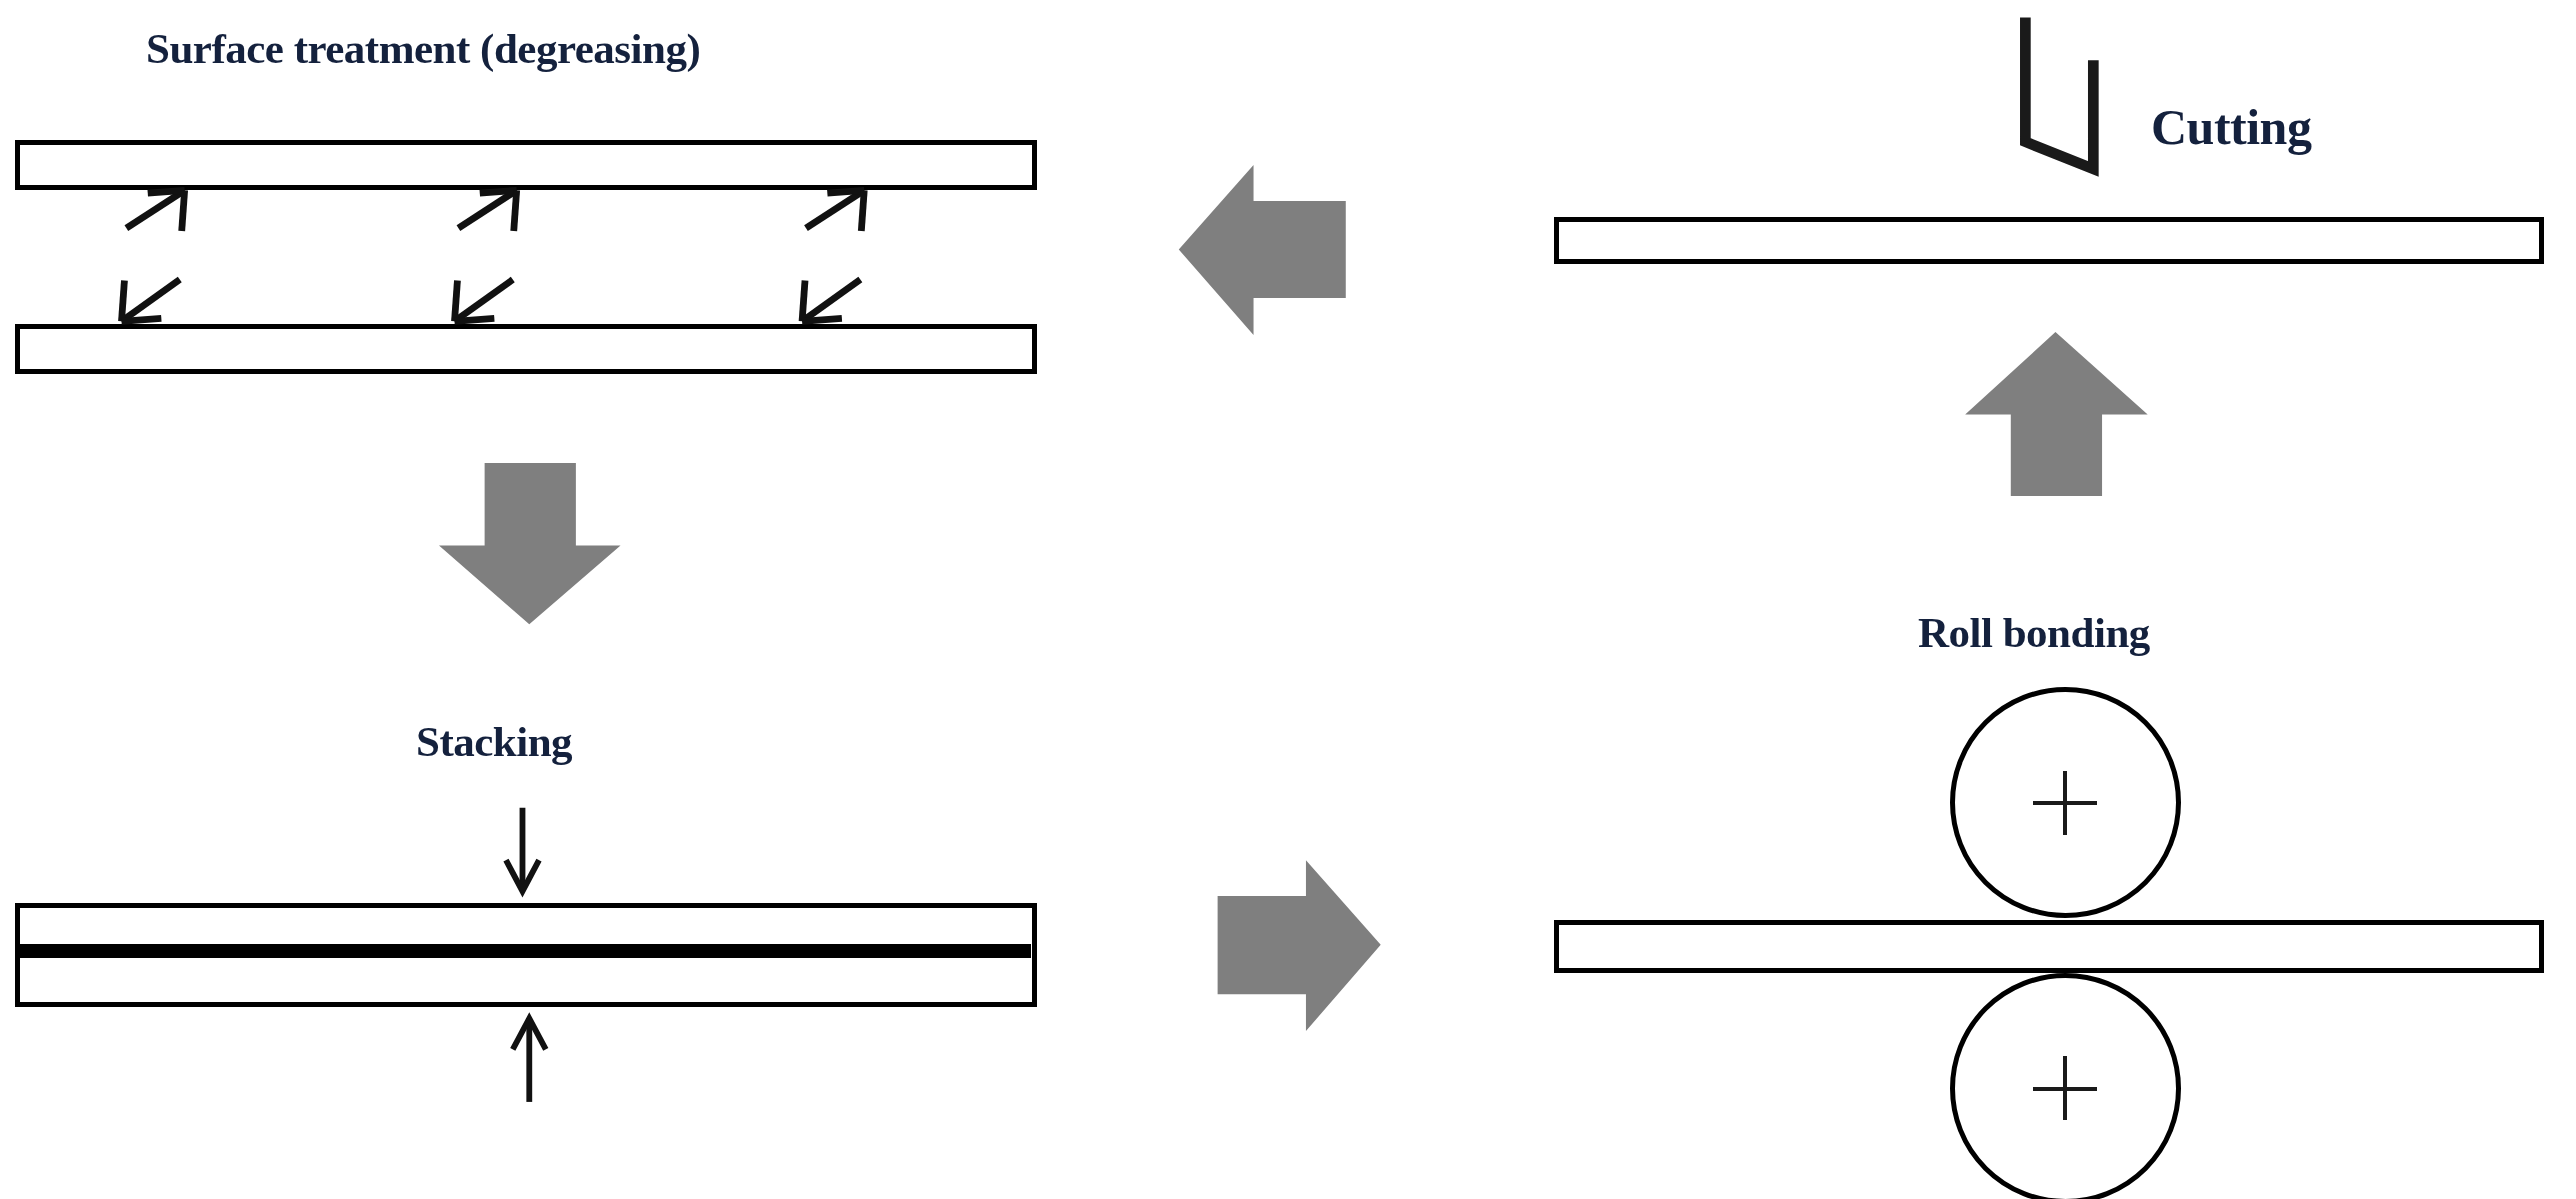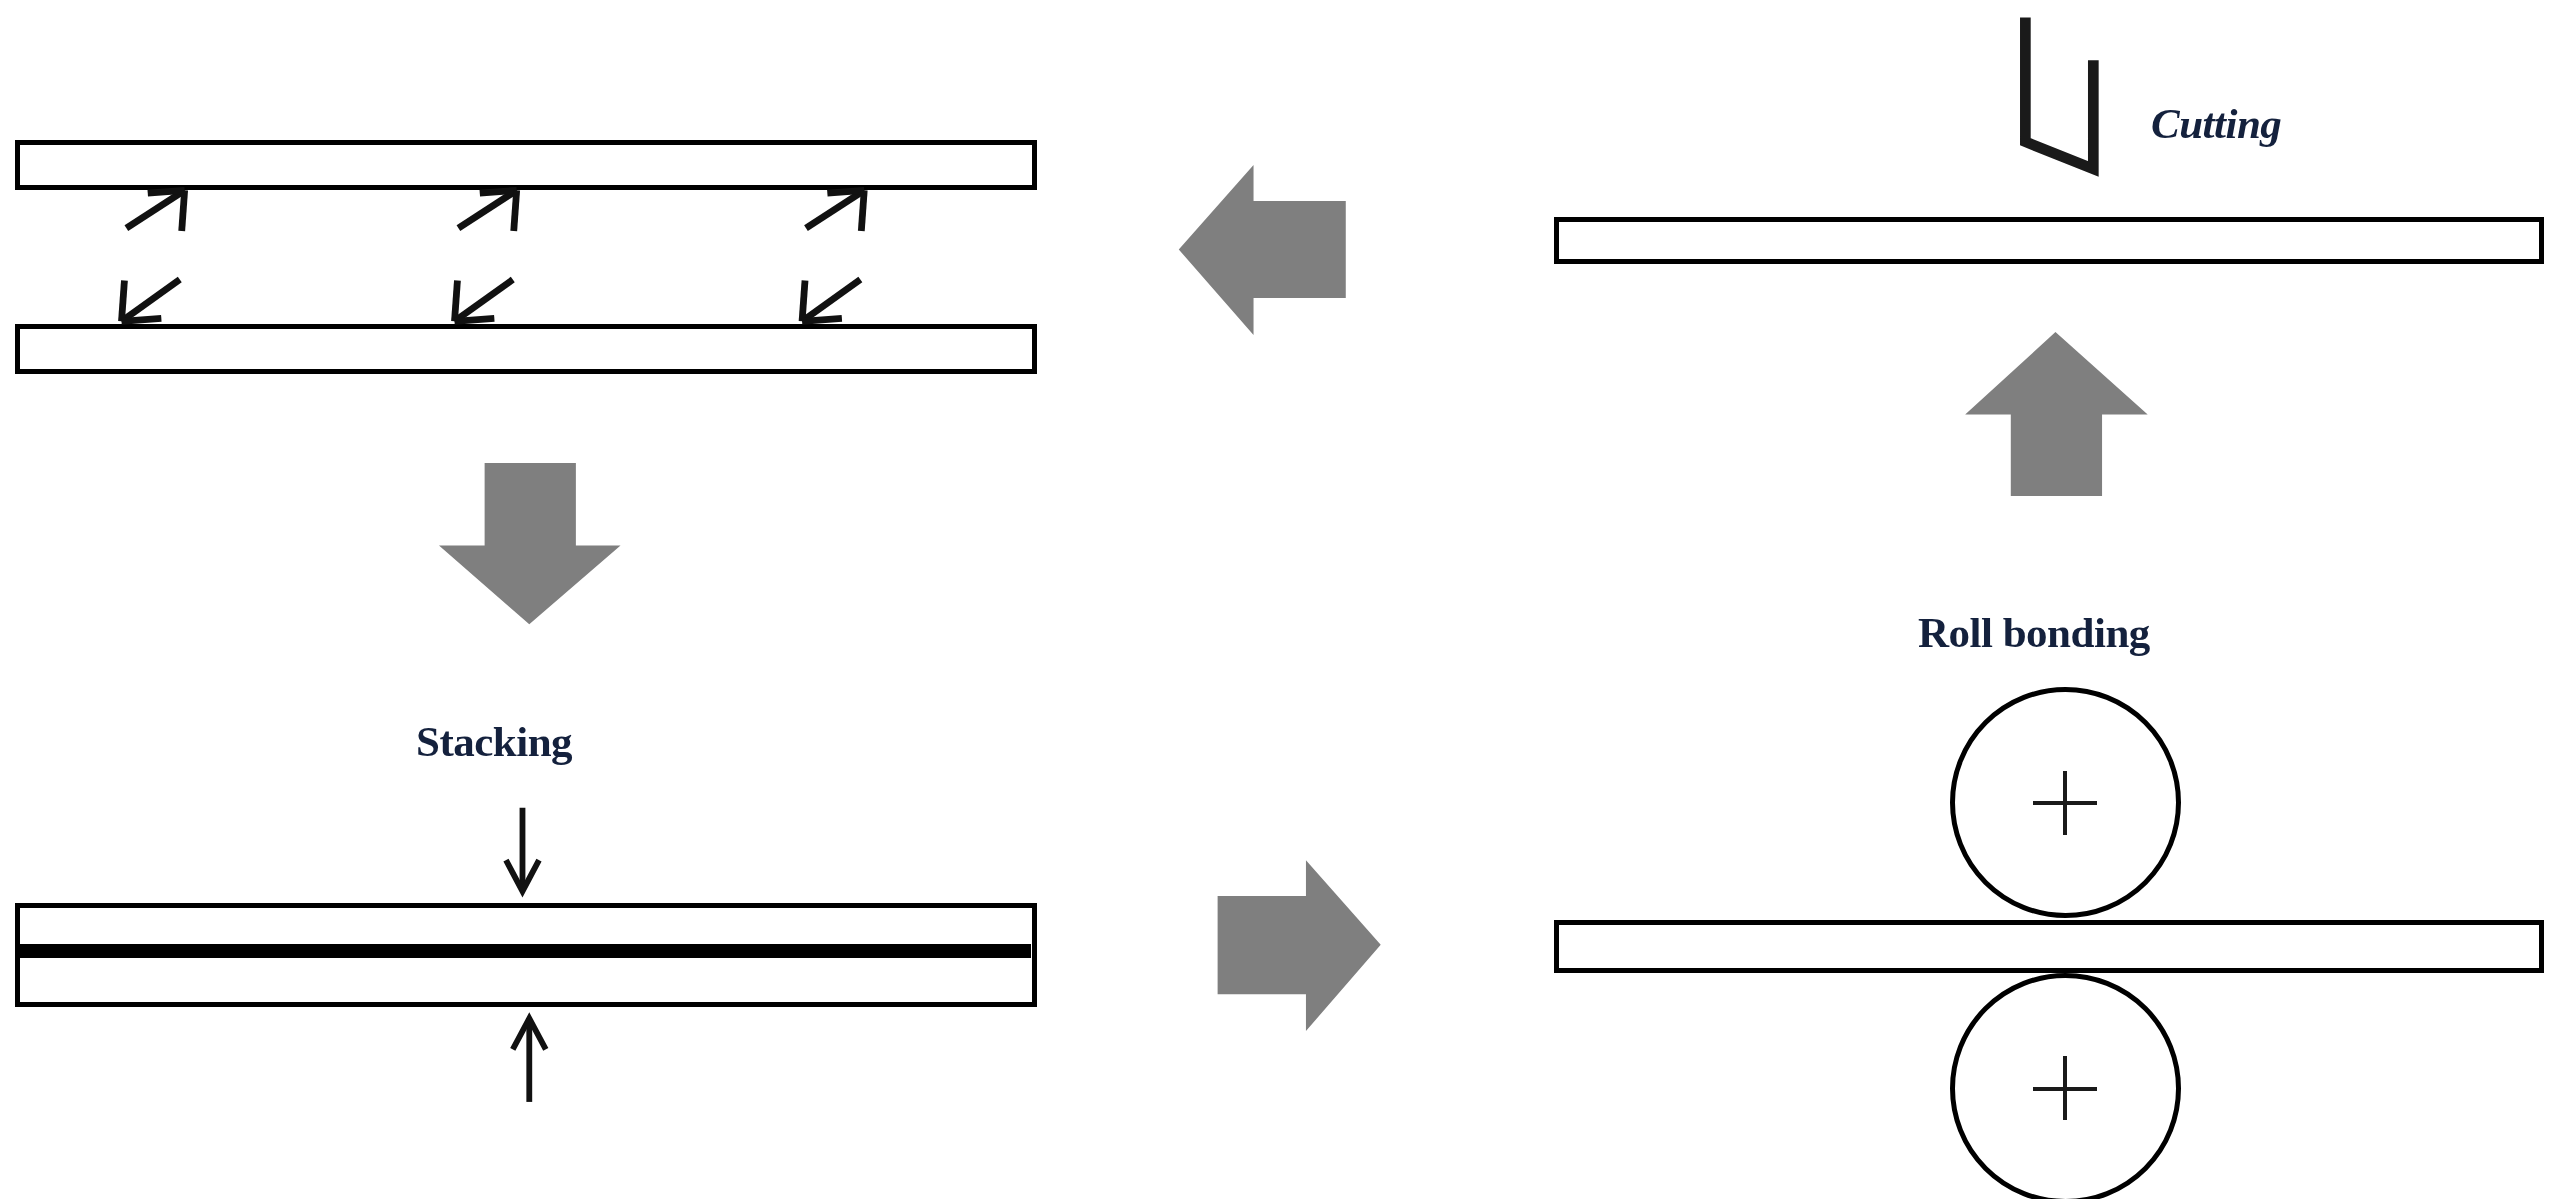--- a/index.html
+++ b/index.html
@@ -54,26 +54,27 @@
   .plus-h, .plus-v {
     position: absolute;
     background: #1a1a1a;
   }
 </style>
 </head>
 <body>
 
 <div id="root">
 
+  <div class="label" style="left:146px; top:27px; font-size:43px;">Surface treatment (degreasing)</div>
 
   <div class="plate" style="left:14.6px; top:140px; width:1022px; height:50px;"></div>
 
   <div class="plate" style="left:14.6px; top:324px; width:1022px; height:50px;"></div>
 
-  <div class="label" style="left:2151px; top:102px; font-size:43px;font-style:italic;">Cutting</div>
+  <div class="label" style="left:2151px; top:102px; font-size:50px;">Cutting</div>
 
   <div class="plate" style="left:1554px; top:217px; width:990px; height:47px;"></div>
 
   <div class="label" style="left:416px; top:720px; font-size:43px;">Stacking</div>
 
   <div class="plate" style="left:14.6px; top:903px; width:1022px; height:104px;"></div>
 
   <div class="bondline" style="left:20.4px; top:944px; width:1011px; height:13.6px;"></div>
 
   <div class="label" style="left:1918px; top:611px; font-size:43px;">Roll bonding</div>

